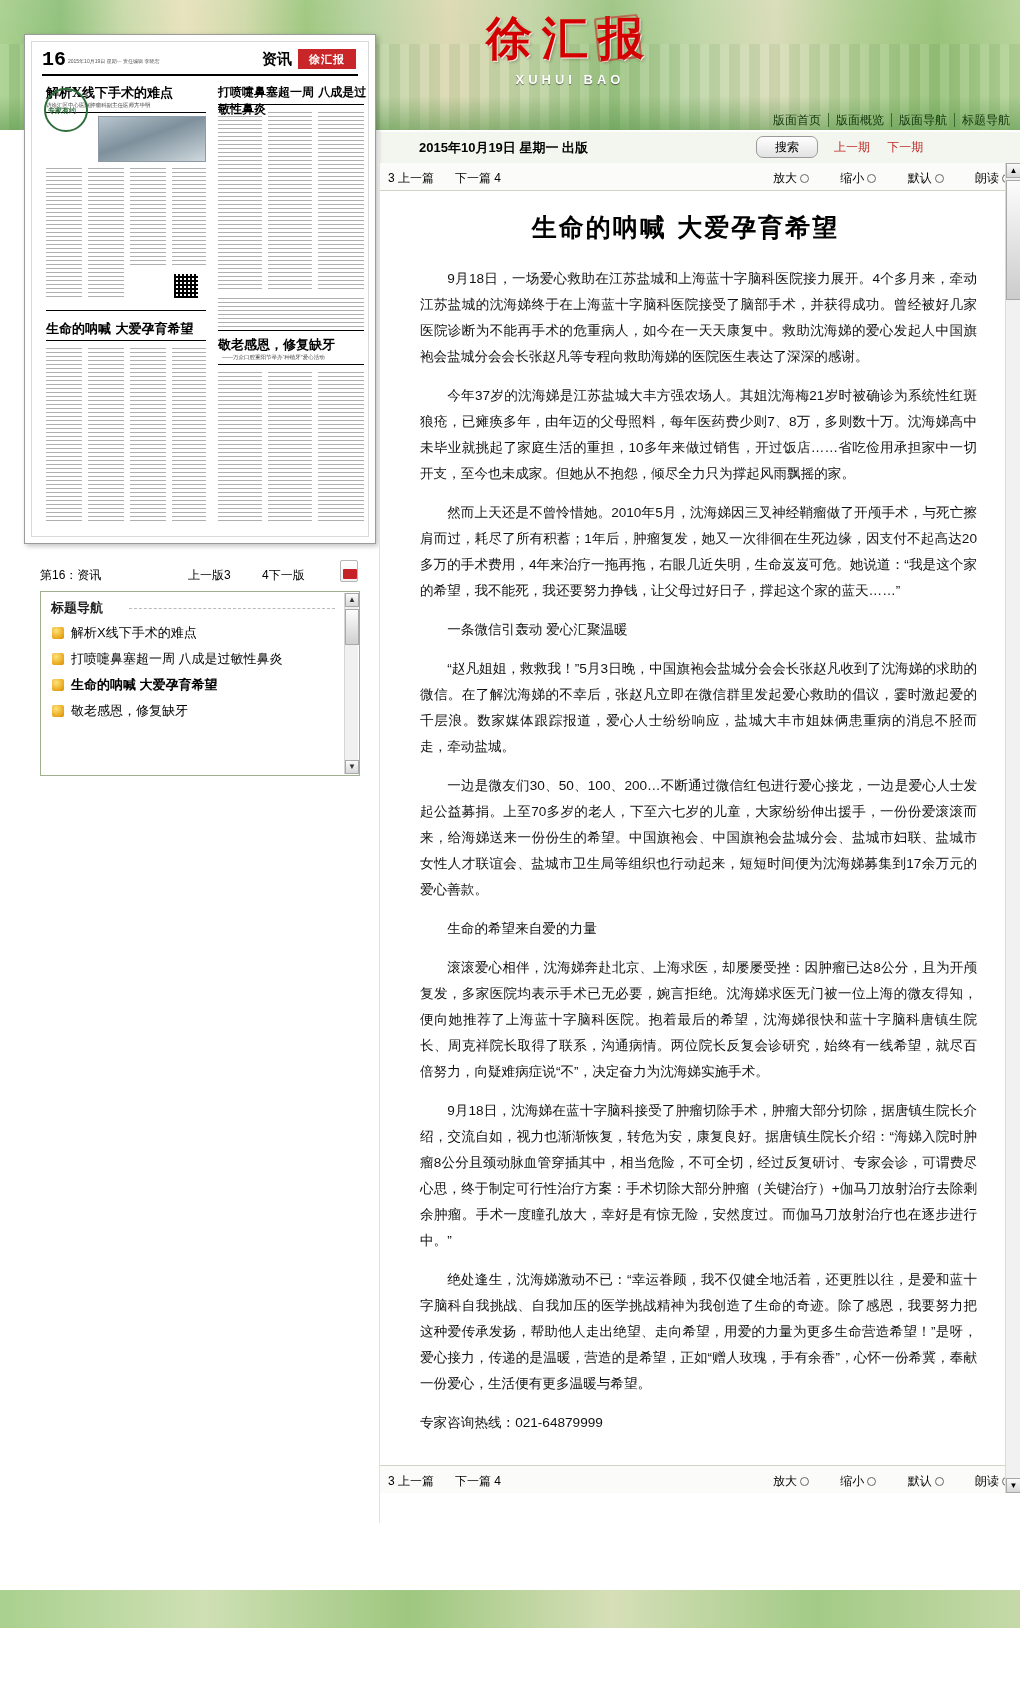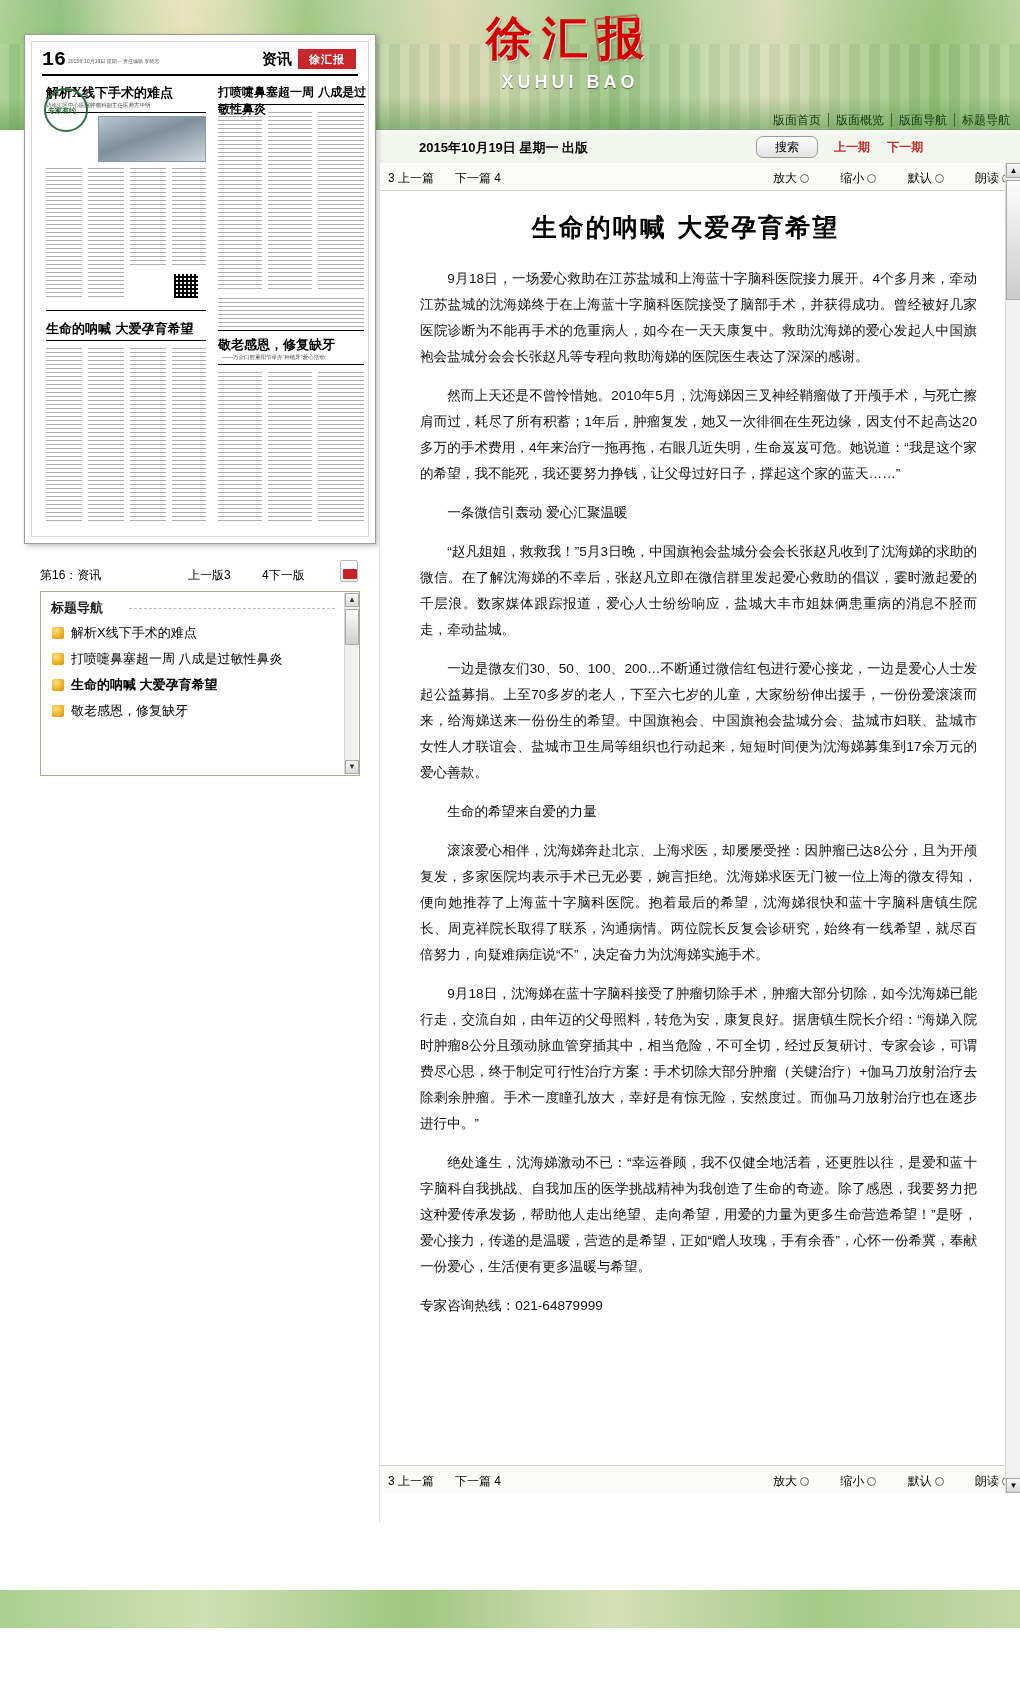--- a/index.html
+++ b/index.html
@@ -44,21 +44,21 @@
     position:absolute; left: 420px; top: 8px; width: 300px; text-align:center;
     color:#d40000;
     font-family: "DejaVu Serif", serif;
     font-weight: bold;
     font-size: 46px;
     letter-spacing: 10px;
     text-shadow: 1px 1px 0 #ffecec, 2px 2px 3px rgba(0,0,0,.25);
   }
   .masthead-sub {
     position:absolute; left: 420px; top: 72px; width: 300px; text-align:center;
-    color:#ffffff; font-size: 18px; letter-spacing: 4px; font-weight:bold;
+    color:#ffffff; font-size: 13px; letter-spacing: 4px; font-weight:bold;
     text-shadow: 0 1px 1px rgba(0,0,0,.5);
   }
   .masthead-seal {
     position:absolute; left: 596px; top: 16px; width: 44px; height: 44px;
     border: 2px solid rgba(200,30,30,.75); border-radius: 3px;
     transform: rotate(-6deg);
     opacity:.75;
   }
 
   
@@ -84,21 +84,21 @@
   }
   .search-btn {
     position:absolute; left: 377px; top: 4px; width: 62px; height: 22px;
     background: linear-gradient(180deg,#ffffff,#e2e2e2);
     border: 1px solid #9a9a9a; border-radius: 7px;
     font-size: 12px; color:#000; cursor:pointer;
   }
   .prevnext {
     position:absolute; left: 455px; top: 7px; font-size: 12px; color:#c02a2a;
   }
-  .prevnext span { margin-right: 14px; font-weight: bold; }
+  .prevnext span { margin-right: 14px; }
 
   
   .paper-wrap {
     position:absolute; left: 24px; top: 34px; width: 352px; height: 510px;
     background:#fff; border: 1px solid #9b9b9b;
     box-shadow: 2px 2px 5px rgba(0,0,0,.25);
     overflow:hidden;
   }
   .paper-inner { position:absolute; inset: 6px; border: 1px solid #d9d9d9; }
   .paper-head {
@@ -389,27 +389,28 @@
         <span><span>缩小</span><i class="tb-ico"></i></span>
         <span><span>默认</span><i class="tb-ico"></i></span>
         <span><span>朗读</span><i class="tb-ico"></i></span>
       </span>
     </div>
 
     <div class="headline">生命的呐喊 大爱孕育希望</div>
 
     <div class="body">
       <p>9月18日，一场爱心救助在江苏盐城和上海蓝十字脑科医院接力展开。4个多月来，牵动江苏盐城的沈海娣终于在上海蓝十字脑科医院接受了脑部手术，并获得成功。曾经被好几家医院诊断为不能再手术的危重病人，如今在一天天康复中。救助沈海娣的爱心发起人中国旗袍会盐城分会会长张赵凡等专程向救助海娣的医院医生表达了深深的感谢。</p>
+      <p>今年37岁的沈海娣是江苏盐城大丰方强农场人。其姐沈海梅21岁时被确诊为系统性红斑狼疮，已瘫痪多年，由年迈的父母照料，每年医药费少则7、8万，多则数十万。沈海娣高中未毕业就挑起了家庭生活的重担，10多年来做过销售，开过饭店……省吃俭用承担家中一切开支，至今也未成家。但她从不抱怨，倾尽全力只为撑起风雨飘摇的家。</p>
       <p>然而上天还是不曾怜惜她。2010年5月，沈海娣因三叉神经鞘瘤做了开颅手术，与死亡擦肩而过，耗尽了所有积蓄；1年后，肿瘤复发，她又一次徘徊在生死边缘，因支付不起高达20多万的手术费用，4年来治疗一拖再拖，右眼几近失明，生命岌岌可危。她说道：“我是这个家的希望，我不能死，我还要努力挣钱，让父母过好日子，撑起这个家的蓝天……”</p>
       <p class="sub">一条微信引轰动 爱心汇聚温暖</p>
       <p>“赵凡姐姐，救救我！”5月3日晚，中国旗袍会盐城分会会长张赵凡收到了沈海娣的求助的微信。在了解沈海娣的不幸后，张赵凡立即在微信群里发起爱心救助的倡议，霎时激起爱的千层浪。数家媒体跟踪报道，爱心人士纷纷响应，盐城大丰市姐妹俩患重病的消息不胫而走，牵动盐城。</p>
       <p>一边是微友们30、50、100、200…不断通过微信红包进行爱心接龙，一边是爱心人士发起公益募捐。上至70多岁的老人，下至六七岁的儿童，大家纷纷伸出援手，一份份爱滚滚而来，给海娣送来一份份生的希望。中国旗袍会、中国旗袍会盐城分会、盐城市妇联、盐城市女性人才联谊会、盐城市卫生局等组织也行动起来，短短时间便为沈海娣募集到17余万元的爱心善款。</p>
       <p class="sub">生命的希望来自爱的力量</p>
       <p>滚滚爱心相伴，沈海娣奔赴北京、上海求医，却屡屡受挫：因肿瘤已达8公分，且为开颅复发，多家医院均表示手术已无必要，婉言拒绝。沈海娣求医无门被一位上海的微友得知，便向她推荐了上海蓝十字脑科医院。抱着最后的希望，沈海娣很快和蓝十字脑科唐镇生院长、周克祥院长取得了联系，沟通病情。两位院长反复会诊研究，始终有一线希望，就尽百倍努力，向疑难病症说“不”，决定奋力为沈海娣实施手术。</p>
-      <p>9月18日，沈海娣在蓝十字脑科接受了肿瘤切除手术，肿瘤大部分切除，如今沈海娣已能行走，交流自如，由年迈的父母照料，转危为安，康复良好。据唐镇生院长介绍：“海娣入院时肿瘤8公分且颈动脉血管穿插其中，相当危险，不可全切，经过反复研讨、专家会诊，可谓费尽心思，终于制定可行性治疗方案：手术切除大部分肿瘤（关键治疗）+伽马刀放射治疗去除剩余肿瘤。手术一度瞳孔放大，幸好是有惊无险，安然度过。而伽马刀放射治疗也在逐步进行中。”</p>
+      <p>9月18日，沈海娣在蓝十字脑科接受了肿瘤切除手术，肿瘤大部分切除，据唐镇生院长介绍，交流自如，视力也渐渐恢复，转危为安，康复良好。据唐镇生院长介绍：“海娣入院时肿瘤8公分且颈动脉血管穿插其中，相当危险，不可全切，经过反复研讨、专家会诊，可谓费尽心思，终于制定可行性治疗方案：手术切除大部分肿瘤（关键治疗）+伽马刀放射治疗去除剩余肿瘤。手术一度瞳孔放大，幸好是有惊无险，安然度过。而伽马刀放射治疗也在逐步进行中。”</p>
       <p>绝处逢生，沈海娣激动不已：“幸运眷顾，我不仅健全地活着，还更胜以往，是爱和蓝十字脑科自我挑战、自我加压的医学挑战精神为我创造了生命的奇迹。除了感恩，我要努力把这种爱传承发扬，帮助他人走出绝望、走向希望，用爱的力量为更多生命营造希望！”是呀，爱心接力，传递的是温暖，营造的是希望，正如“赠人玫瑰，手有余香”，心怀一份希冀，奉献一份爱心，生活便有更多温暖与希望。</p>
       <p class="hotline">专家咨询热线：021-64879999</p>
     </div>
 
     <div class="toolbar bottom">
       <span class="tb-prev">3 上一篇</span>
       <span class="tb-next">下一篇 4</span>
       <span class="tb-right">
         <span><span>放大</span><i class="tb-ico"></i></span>
         <span><span>缩小</span><i class="tb-ico"></i></span>

